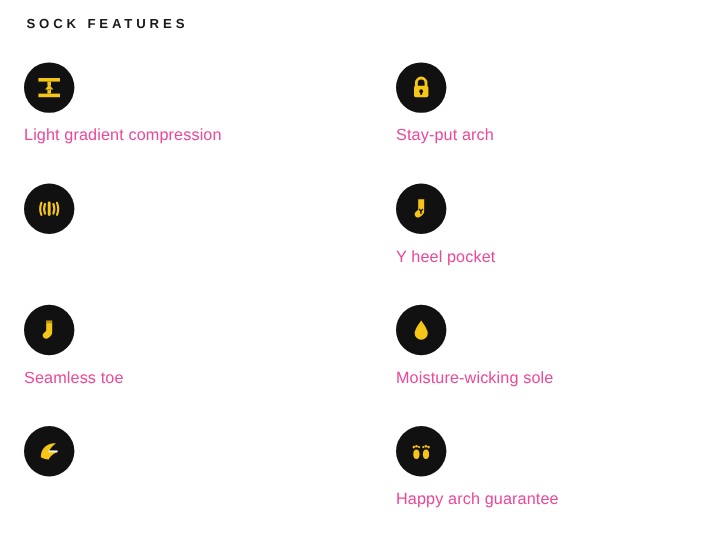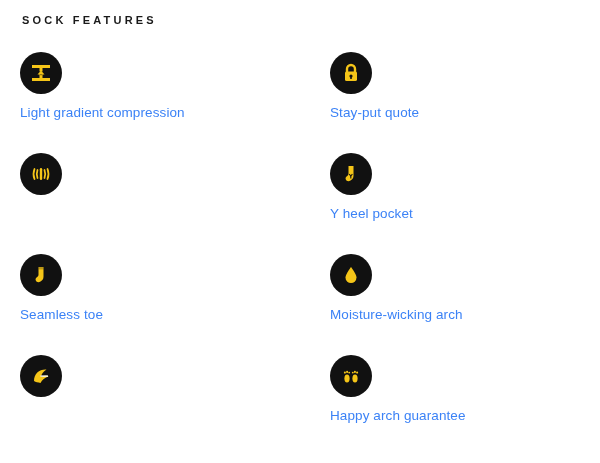--- a/index.html
+++ b/index.html
@@ -46,21 +46,21 @@
     align-items: center;
     justify-content: center;
     margin-bottom: 11px;
   }
   .icon-badge svg {
     display: block;
   }
   .feature-label {
     font-size: 13.5px;
     line-height: 1.2;
-    color: #3b82f6;
+    color: #ec4899;
     letter-spacing: 0.1px;
   }
   .col-right .icon-badge {
     margin-left: 0;
   }
 </style>
 </head>
 <body>
 
 <div class="page">
@@ -84,21 +84,21 @@
 
     <div class="feature col-right">
       <div class="icon-badge">
         <svg width="24" height="24" viewBox="0 0 24 24">
           <path d="M8 11 V8 a4 4 0 0 1 8 0 v3" fill="none" stroke="#f5c518" stroke-width="2.4"></path>
           <rect x="6" y="10.5" width="12" height="9.5" rx="1.6" fill="#f5c518"></rect>
           <circle cx="12" cy="15" r="1.6" fill="#111111"></circle>
           <rect x="11.2" y="15" width="1.6" height="3" fill="#111111"></rect>
         </svg>
       </div>
-      <div class="feature-label">Stay-put quote</div>
+      <div class="feature-label">Stay-put arch</div>
     </div>
 
     <div class="feature col-left">
       <div class="icon-badge">
         <svg width="24" height="24" viewBox="0 0 24 24">
           <path d="M5.5 7 Q3.5 12 5.5 17" fill="none" stroke="#f5c518" stroke-width="1.8" stroke-linecap="round"></path>
           <path d="M8.5 8 Q7 12 8.5 16" fill="none" stroke="#f5c518" stroke-width="1.8" stroke-linecap="round"></path>
           <rect x="10.8" y="6" width="2.4" height="12" rx="1.2" fill="#f5c518"></rect>
           <path d="M15.5 8 Q17 12 15.5 16" fill="none" stroke="#f5c518" stroke-width="1.8" stroke-linecap="round"></path>
           <path d="M18.5 7 Q20.5 12 18.5 17" fill="none" stroke="#f5c518" stroke-width="1.8" stroke-linecap="round"></path>
@@ -126,21 +126,21 @@
       </div>
       <div class="feature-label">Seamless toe</div>
     </div>
 
     <div class="feature col-right">
       <div class="icon-badge">
         <svg width="24" height="24" viewBox="0 0 24 24">
           <path d="M12 4 C12 4 6.5 11 6.5 14.6 A5.5 5.5 0 0 0 17.5 14.6 C17.5 11 12 4 12 4 Z" fill="#f5c518"></path>
         </svg>
       </div>
-      <div class="feature-label">Moisture-wicking arch</div>
+      <div class="feature-label">Moisture-wicking sole</div>
     </div>
 
     <div class="feature col-left">
       <div class="icon-badge">
         <svg width="24" height="24" viewBox="0 0 24 24">
           <path d="M5 17 C5 9.5 10.5 5 17.5 5.5 C14 8 12.5 10 12 12.5 C17 11 19.5 12.5 19.5 12.5 C16 13.5 13 16 11.5 19 C9 18.5 6.5 18 5 17 Z" fill="#f5c518"></path>
           <rect x="11.5" y="11.3" width="7.5" height="1.6" fill="#ffffff" opacity="0.85"></rect>
         </svg>
       </div>
     </div>

